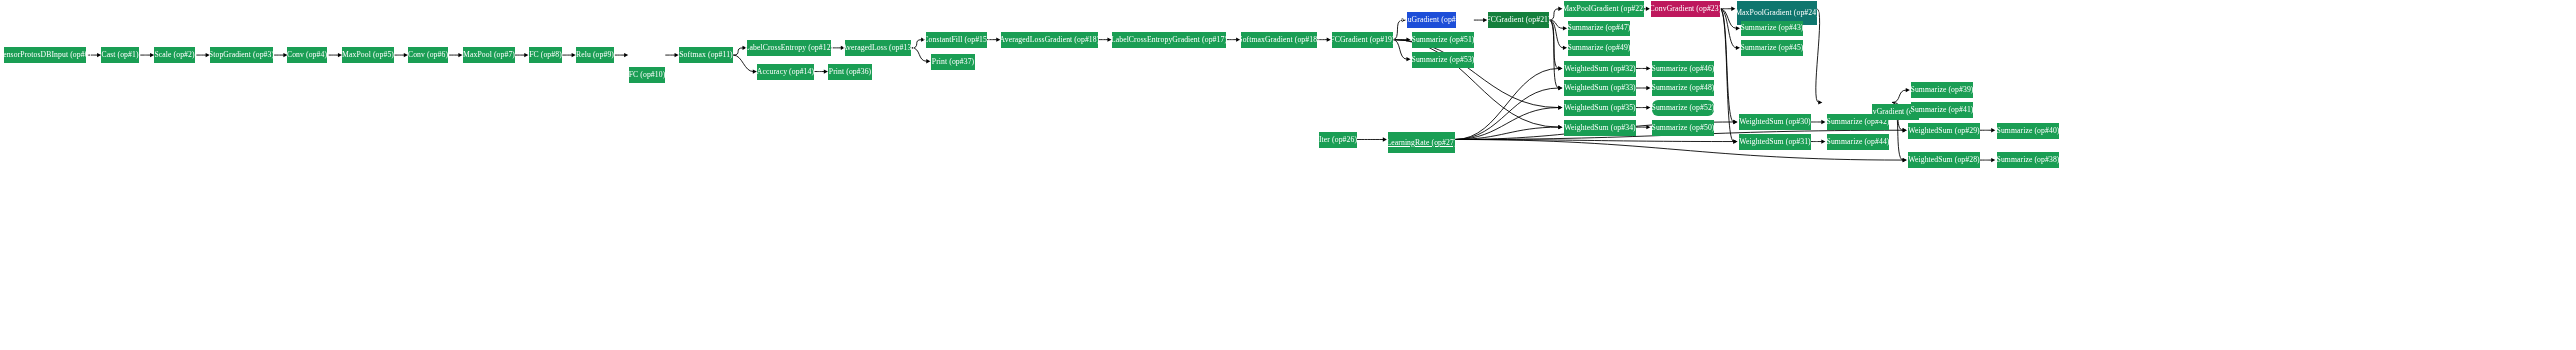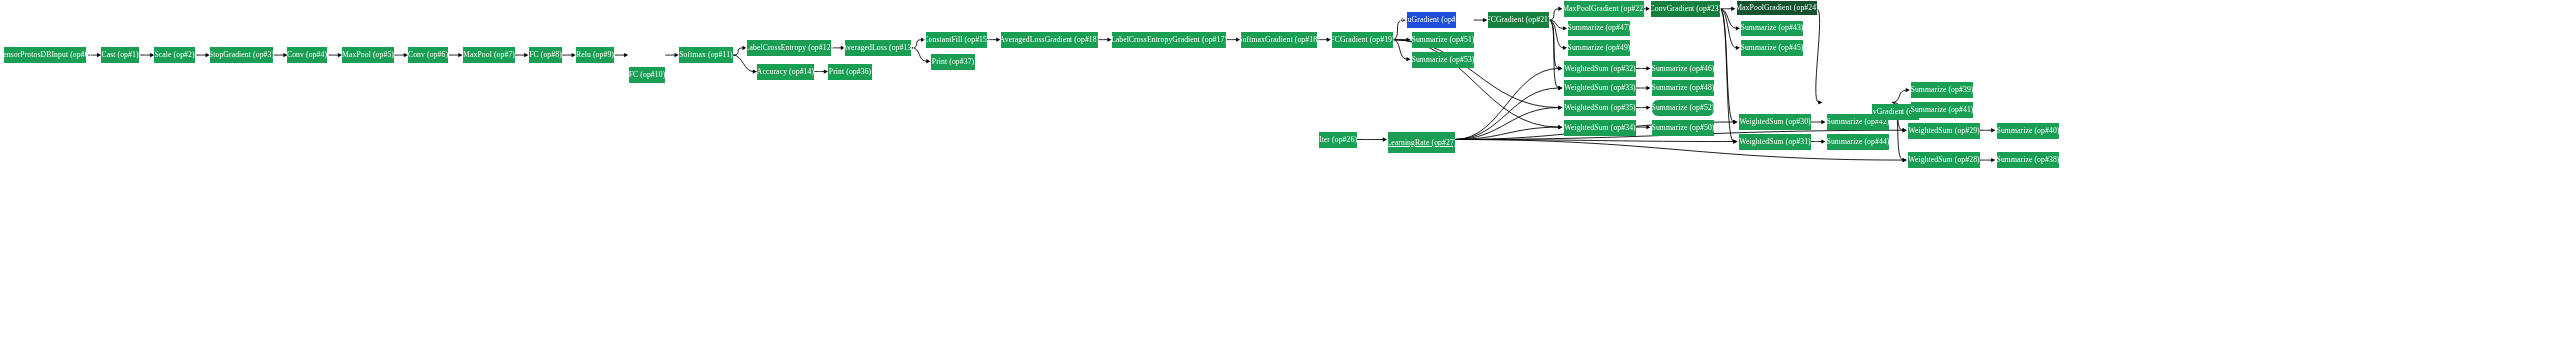--- a/index.html
+++ b/index.html
@@ -172,22 +172,22 @@
       <div class="node" style="left: 1568px; top: 20.6px; width: 62px; height: 15.5px; background: rgb(26, 158, 84); color: rgb(255, 255, 255);">Summarize (op#47)</div>
       <div class="node" style="left: 1568px; top: 40px; width: 62px; height: 15.5px; background: rgb(26, 158, 84); color: rgb(255, 255, 255); font-family: Liberation Serif, serif;">Summarize (op#49)</div>
       <div class="node" style="left: 1564px; top: 61px; width: 72px; height: 15.5px; background: rgb(26, 158, 84); color: rgb(255, 255, 255);">WeightedSum (op#32)</div>
       <div class="node" style="left: 1564px; top: 80px; width: 72px; height: 15.5px; background: rgb(26, 158, 84); color: rgb(255, 255, 255);">WeightedSum (op#33)</div>
       <div class="node" style="left: 1564px; top: 100px; width: 72px; height: 15.5px; background: rgb(26, 158, 84); color: rgb(255, 255, 255);">WeightedSum (op#35)</div>
       <div class="node" style="left: 1564px; top: 120px; width: 72px; height: 15.5px; background: rgb(26, 158, 84); color: rgb(255, 255, 255);">WeightedSum (op#34)</div>
       <div class="node" style="left: 1652px; top: 61px; width: 62px; height: 15.5px; background: rgb(26, 158, 84); color: rgb(255, 255, 255);">Summarize (op#46)</div>
       <div class="node" style="left: 1652px; top: 80px; width: 62px; height: 15.5px; background: rgb(26, 158, 84); color: rgb(255, 255, 255);">Summarize (op#48)</div>
       <div class="node" style="left: 1652px; top: 100px; width: 62px; height: 15.5px; background: rgb(26, 158, 84); color: rgb(255, 255, 255); border-radius: 6px;">Summarize (op#52)</div>
       <div class="node" style="left: 1652px; top: 120px; width: 62px; height: 15.5px; background: rgb(26, 158, 84); color: rgb(255, 255, 255);">Summarize (op#50)</div>
-      <div class="node" style="left: 1651px; top: 1px; width: 69px; height: 15.5px; background: #15803d; color: rgb(255, 255, 255);">ConvGradient (op#23)</div>
-      <div class="node" style="left: 1737px; top: 1px; width: 80px; height: 14px; background: #14532d; color: rgb(255, 255, 255);">MaxPoolGradient (op#24)</div>
+      <div class="node" style="left: 1651px; top: 1px; width: 69px; height: 15.5px; background: #be185d; color: rgb(255, 255, 255);">ConvGradient (op#23)</div>
+      <div class="node" style="left: 1737px; top: 1px; width: 80px; height: 24px; background: #0f766e; color: rgb(255, 255, 255);">MaxPoolGradient (op#24)</div>
       <div class="node" style="left: 1741px; top: 20.6px; width: 62px; height: 15.5px; background: rgb(26, 158, 84); color: rgb(255, 255, 255);">Summarize (op#43)</div>
       <div class="node" style="left: 1741px; top: 40px; width: 62px; height: 15.5px; background: rgb(26, 158, 84); color: rgb(255, 255, 255);">Summarize (op#45)</div>
       <div class="node" style="left: 1319px; top: 132px; width: 38px; height: 15.5px; background: rgb(26, 158, 84); color: rgb(255, 255, 255);">Iter (op#26)</div>
       <div class="node" style="left: 1388px; top: 132px; width: 67px; height: 21px; background: rgb(26, 158, 84); color: rgb(255, 255, 255); text-decoration: underline;">LearningRate (op#27)</div>
       <div class="node" style="left: 1739px; top: 114px; width: 72px; height: 15.5px; background: rgb(26, 158, 84); color: rgb(255, 255, 255);">WeightedSum (op#30)</div>
       <div class="node" style="left: 1739px; top: 134px; width: 72px; height: 15.5px; background: rgb(26, 158, 84); color: rgb(255, 255, 255);">WeightedSum (op#31)</div>
       <div class="node" style="left: 1827px; top: 114px; width: 62px; height: 15.5px; background: rgb(26, 158, 84); color: rgb(255, 255, 255);">Summarize (op#42)</div>
       <div class="node" style="left: 1827px; top: 134px; width: 62px; height: 15.5px; background: rgb(26, 158, 84); color: rgb(255, 255, 255);">Summarize (op#44)</div>
       <div class="node" style="left: 1824px; top: 104px; width: 47px; height: 15.5px; background: rgb(26, 158, 84); color: rgb(255, 255, 255); margin-left: 48px;">ConvGradient (op#25)</div>
       <div class="node" style="left: 1911px; top: 82px; width: 62px; height: 15.5px; background: rgb(26, 158, 84); color: rgb(255, 255, 255);">Summarize (op#39)</div>

